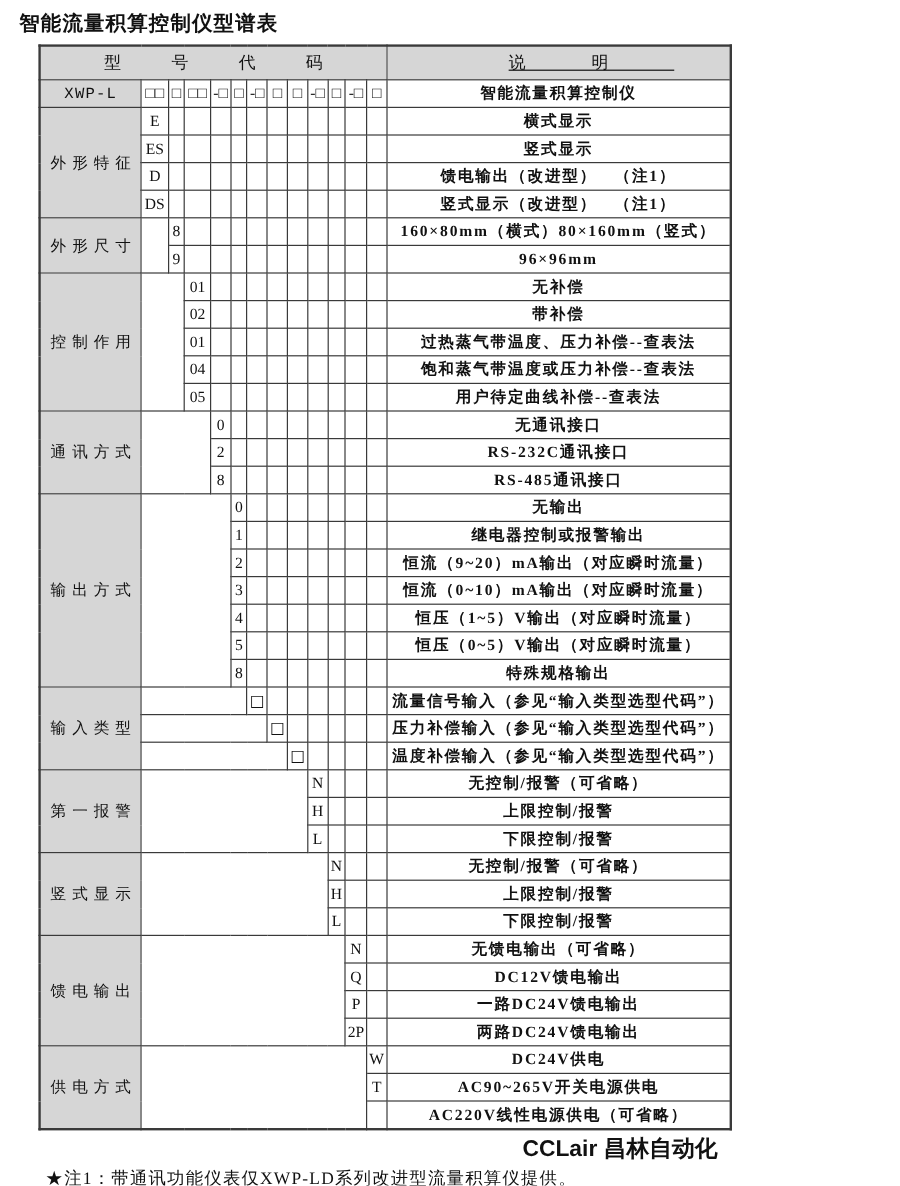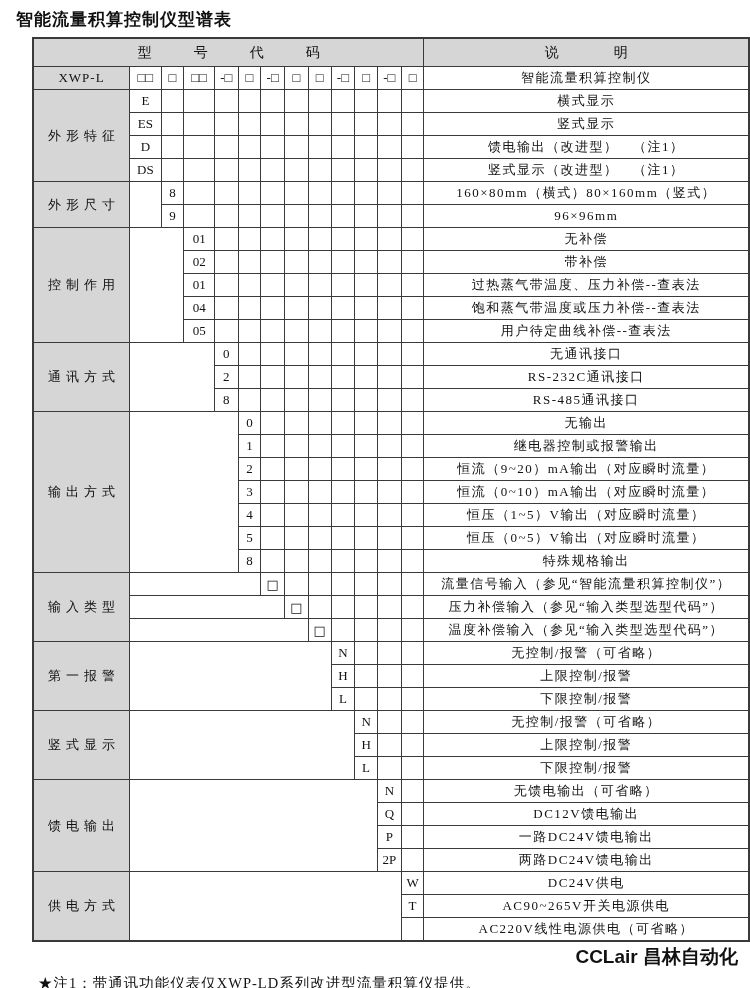--- a/index.html
+++ b/index.html
@@ -7,21 +7,21 @@
     --graybg:#d6d6d6;
     --ink:#111;
   }
   html,body{margin:0;padding:0;}
   body{
     width:750px;height:988px;background:#ffffff;
     font-family:"Liberation Serif","DejaVu Serif",serif;
     color:var(--ink);
     position:relative;overflow:hidden;
   }
-  .page{position:relative;width:750px;height:988px;}
+  .page{position:relative;width:610px;height:988px;}
   .title{
     font-family:"Liberation Sans","DejaVu Sans",sans-serif;
     font-weight:bold;font-size:17px;letter-spacing:1px;
     padding:8px 0 6px 16px;
   }
   table.spec{
     border-collapse:collapse;
     table-layout:fixed;
     margin-left:32px;
     border:2px solid var(--bd);
@@ -35,38 +35,39 @@
     vertical-align:middle;
     overflow:hidden;
     white-space:nowrap;
   }
   tr.hdr td{
     height:27px;
     background:var(--graybg);
     font-size:14px;
   }
   td.hcode{letter-spacing:42px;text-indent:42px;}
-  td.hdesc{letter-spacing:55px;text-indent:55px;}
+  td.hdesc{letter-spacing:55px;text-indent:55px;text-decoration:underline;}
   td.lbl{
     background:var(--graybg);
     font-size:14px;
     letter-spacing:5px;text-indent:5px;
   }
   td.mlbl{
     background:var(--graybg);
-    font-size:14px;letter-spacing:1px;
+    font-size:14px;letter-spacing:1px;font-family:Liberation Mono, monospace;
   }
   td.code{font-size:13px;}
   td.bx{font-size:15px;font-family:"DejaVu Sans",sans-serif;}
   td.mcode{font-size:13px;font-family:"Liberation Serif","DejaVu Sans",serif;letter-spacing:0px;}
   td.desc{
     text-align:left;
     padding-left:8px;
     letter-spacing:1.5px;
     font-size:13px;
+    font-weight:bold;
   }
   td.bt{border-top-width:2px;}
   td.nt{border-top-style:none;}
   td.nb{border-bottom-style:none;}
   .notes{
     margin:30px 0 0 26px;
     width:656px;
     font-size:14.5px;
     line-height:23px;
     letter-spacing:1px;
@@ -402,21 +403,21 @@
         <tr>
           <td class="lbl bt" rowspan="3">输入类型</td>
           <td class="blank bt nb" colspan="5"></td>
           <td class="code bt bx">□</td>
           <td class="cell bt"></td>
           <td class="cell bt"></td>
           <td class="cell bt"></td>
           <td class="cell bt"></td>
           <td class="cell bt"></td>
           <td class="cell bt"></td>
-          <td class="desc bt">流量信号输入（参见“智能流量积算控制仪”）</td>
+          <td class="desc bt">流量信号输入（参见“输入类型选型代码”）</td>
         </tr>
         <tr>
           <td class="blank nt nb" colspan="6"></td>
           <td class="code bx">□</td>
           <td class="cell"></td>
           <td class="cell"></td>
           <td class="cell"></td>
           <td class="cell"></td>
           <td class="cell"></td>
           <td class="desc">压力补偿输入（参见“输入类型选型代码”）</td>

